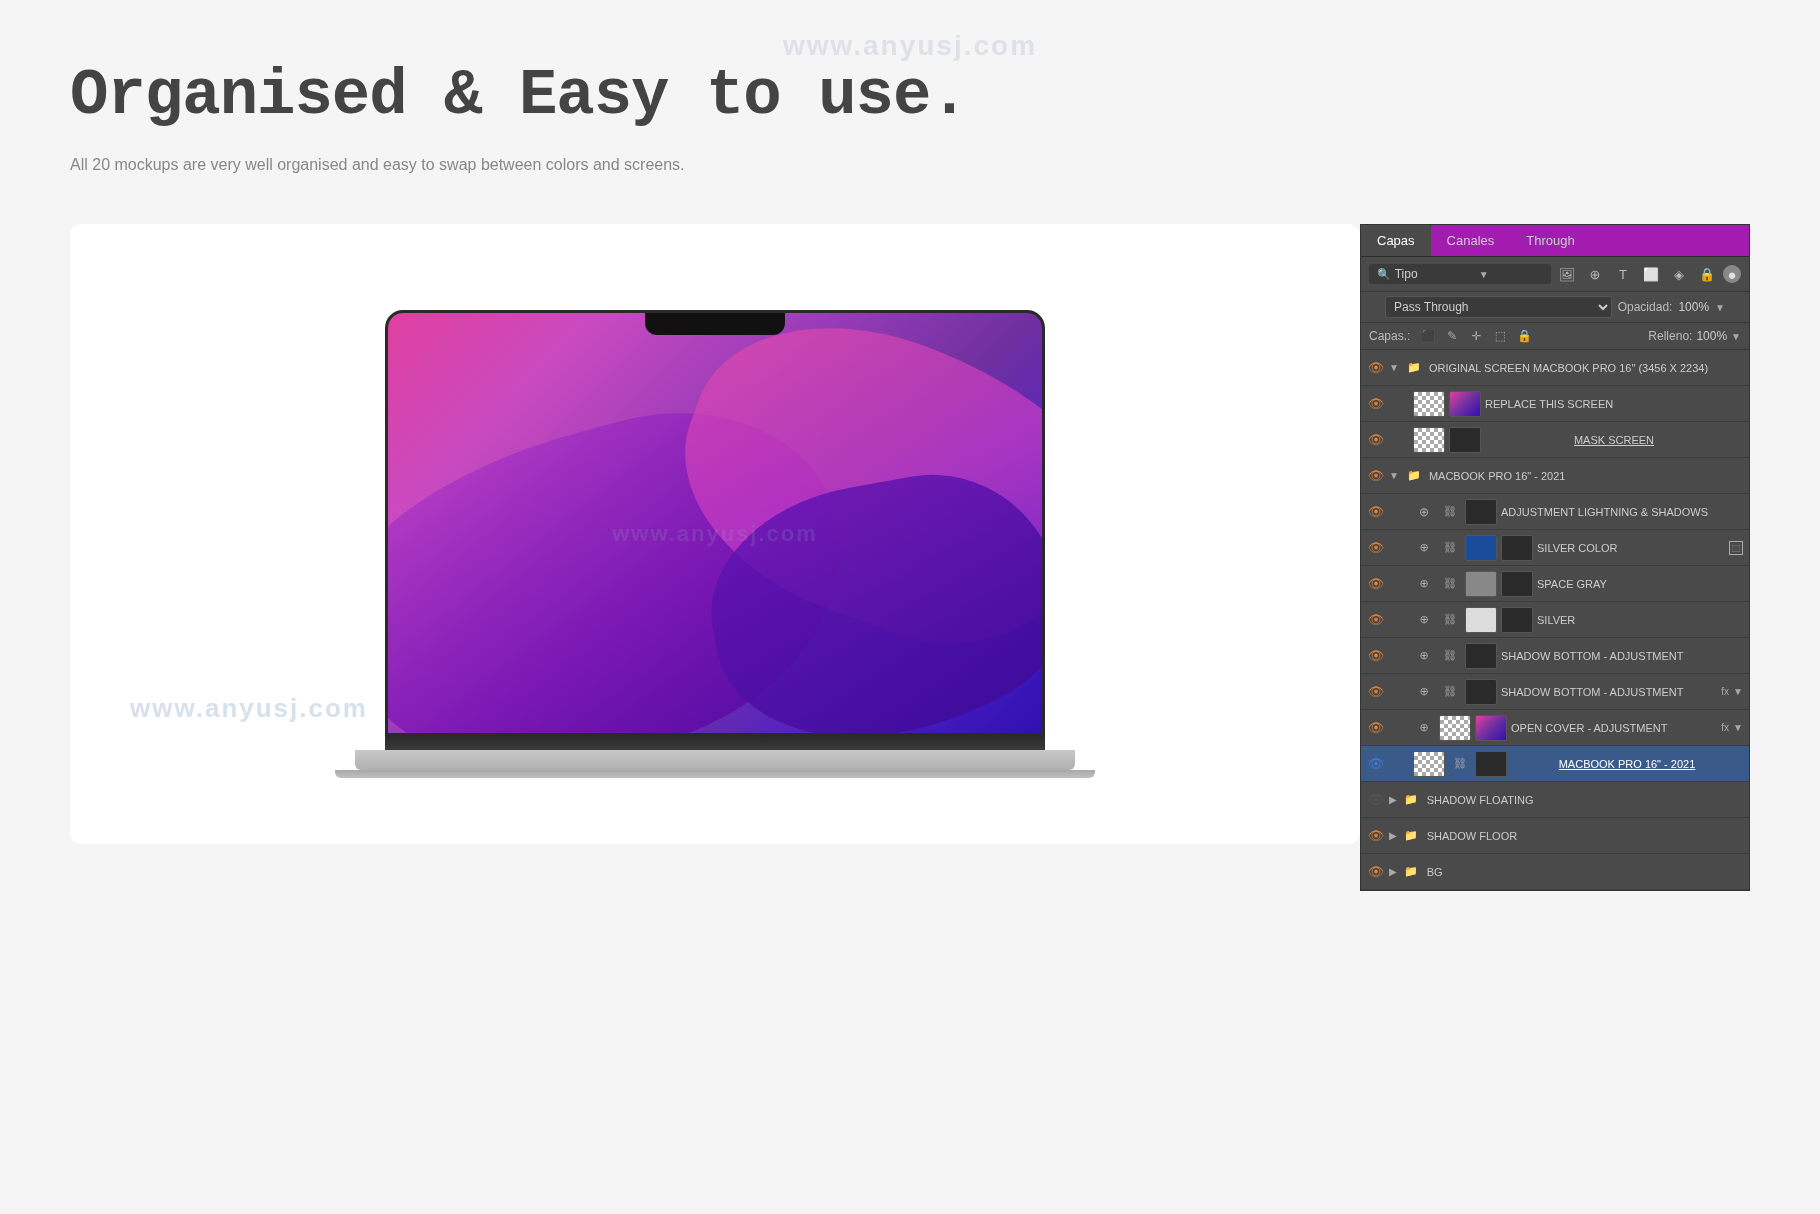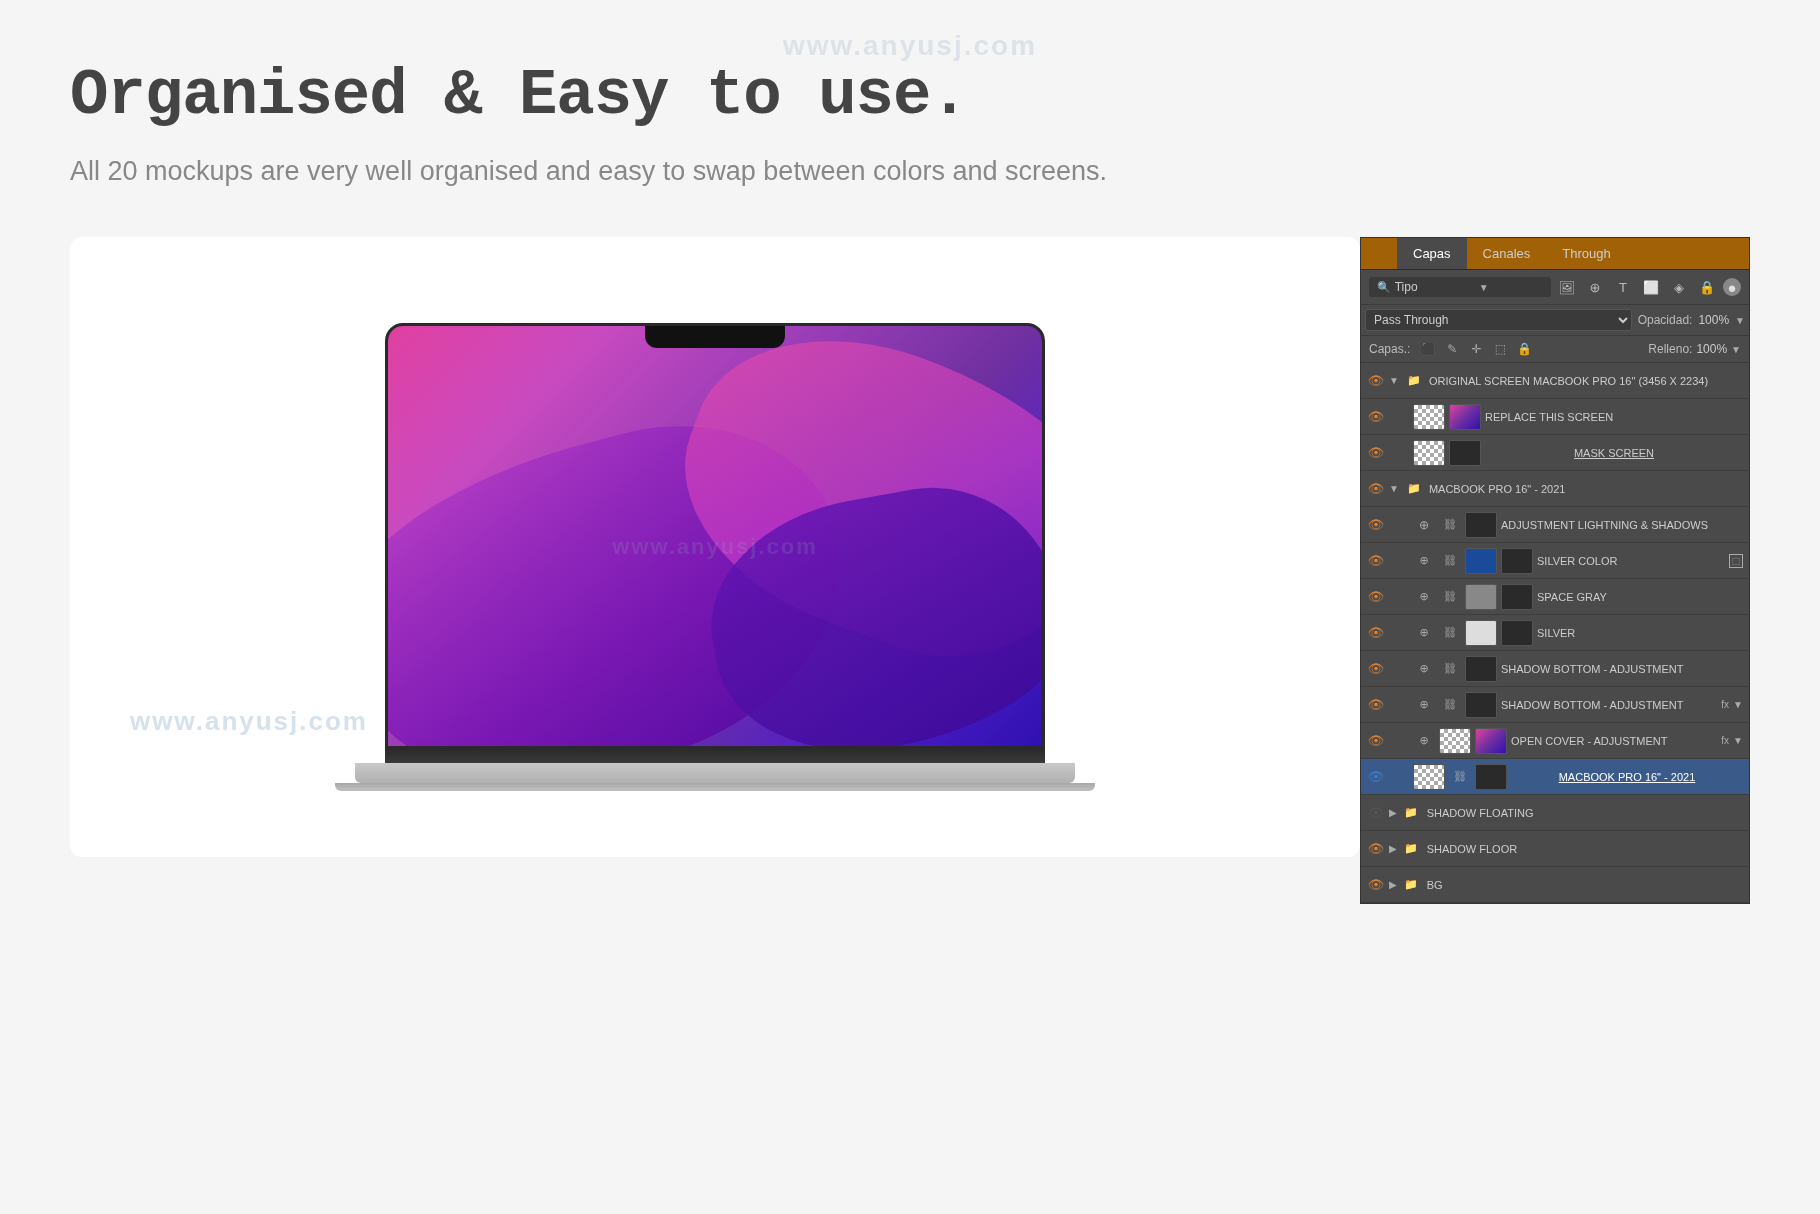--- a/index.html
+++ b/index.html
@@ -36,21 +36,21 @@
     .main-title {
       font-size: 64px;
       font-weight: 700;
       color: #444;
       margin-bottom: 20px;
       letter-spacing: -1px;
       font-family: Liberation Mono, monospace;
     }
 
     .subtitle {
-      font-size: 27px;
+      font-size: 16px;
       color: #888;
       font-weight: 400;
       margin-bottom: 50px;
       margin-top: 24px;
     }
 
     .content-area {
       display: flex;
       gap: 0;
       align-items: flex-start;
@@ -198,23 +198,22 @@
       background: #4a4a4a;
       border: 1px solid #333;
       flex-shrink: 0;
       margin-left: 0;
       font-size: 12px;
       color: #d0d0d0;
     }
 
     .ps-tabs {
       display: flex;
-      background: #a16207;
+      background: #a21caf;
       border-bottom: 1px solid #2a2a2a;
-      padding-left: 36px;
     }
 
     .ps-tab {
       padding: 8px 16px;
       font-size: 13px;
       font-weight: 500;
       color: #ccc;
       cursor: pointer;
     }
 
@@ -262,21 +261,21 @@
       align-items: center;
       justify-content: center;
       color: #bbb;
       font-size: 13px;
       cursor: pointer;
     }
 
     .ps-blend-row {
       display: flex;
       align-items: center;
-      padding: 4px 4px;
+      padding: 4px 24px;
       gap: 6px;
       border-bottom: 1px solid #3a3a3a;
     }
 
     .ps-select {
       background: #3a3a3a;
       border: 1px solid #555;
       color: #ccc;
       border-radius: 3px;
       padding: 2px 4px;

